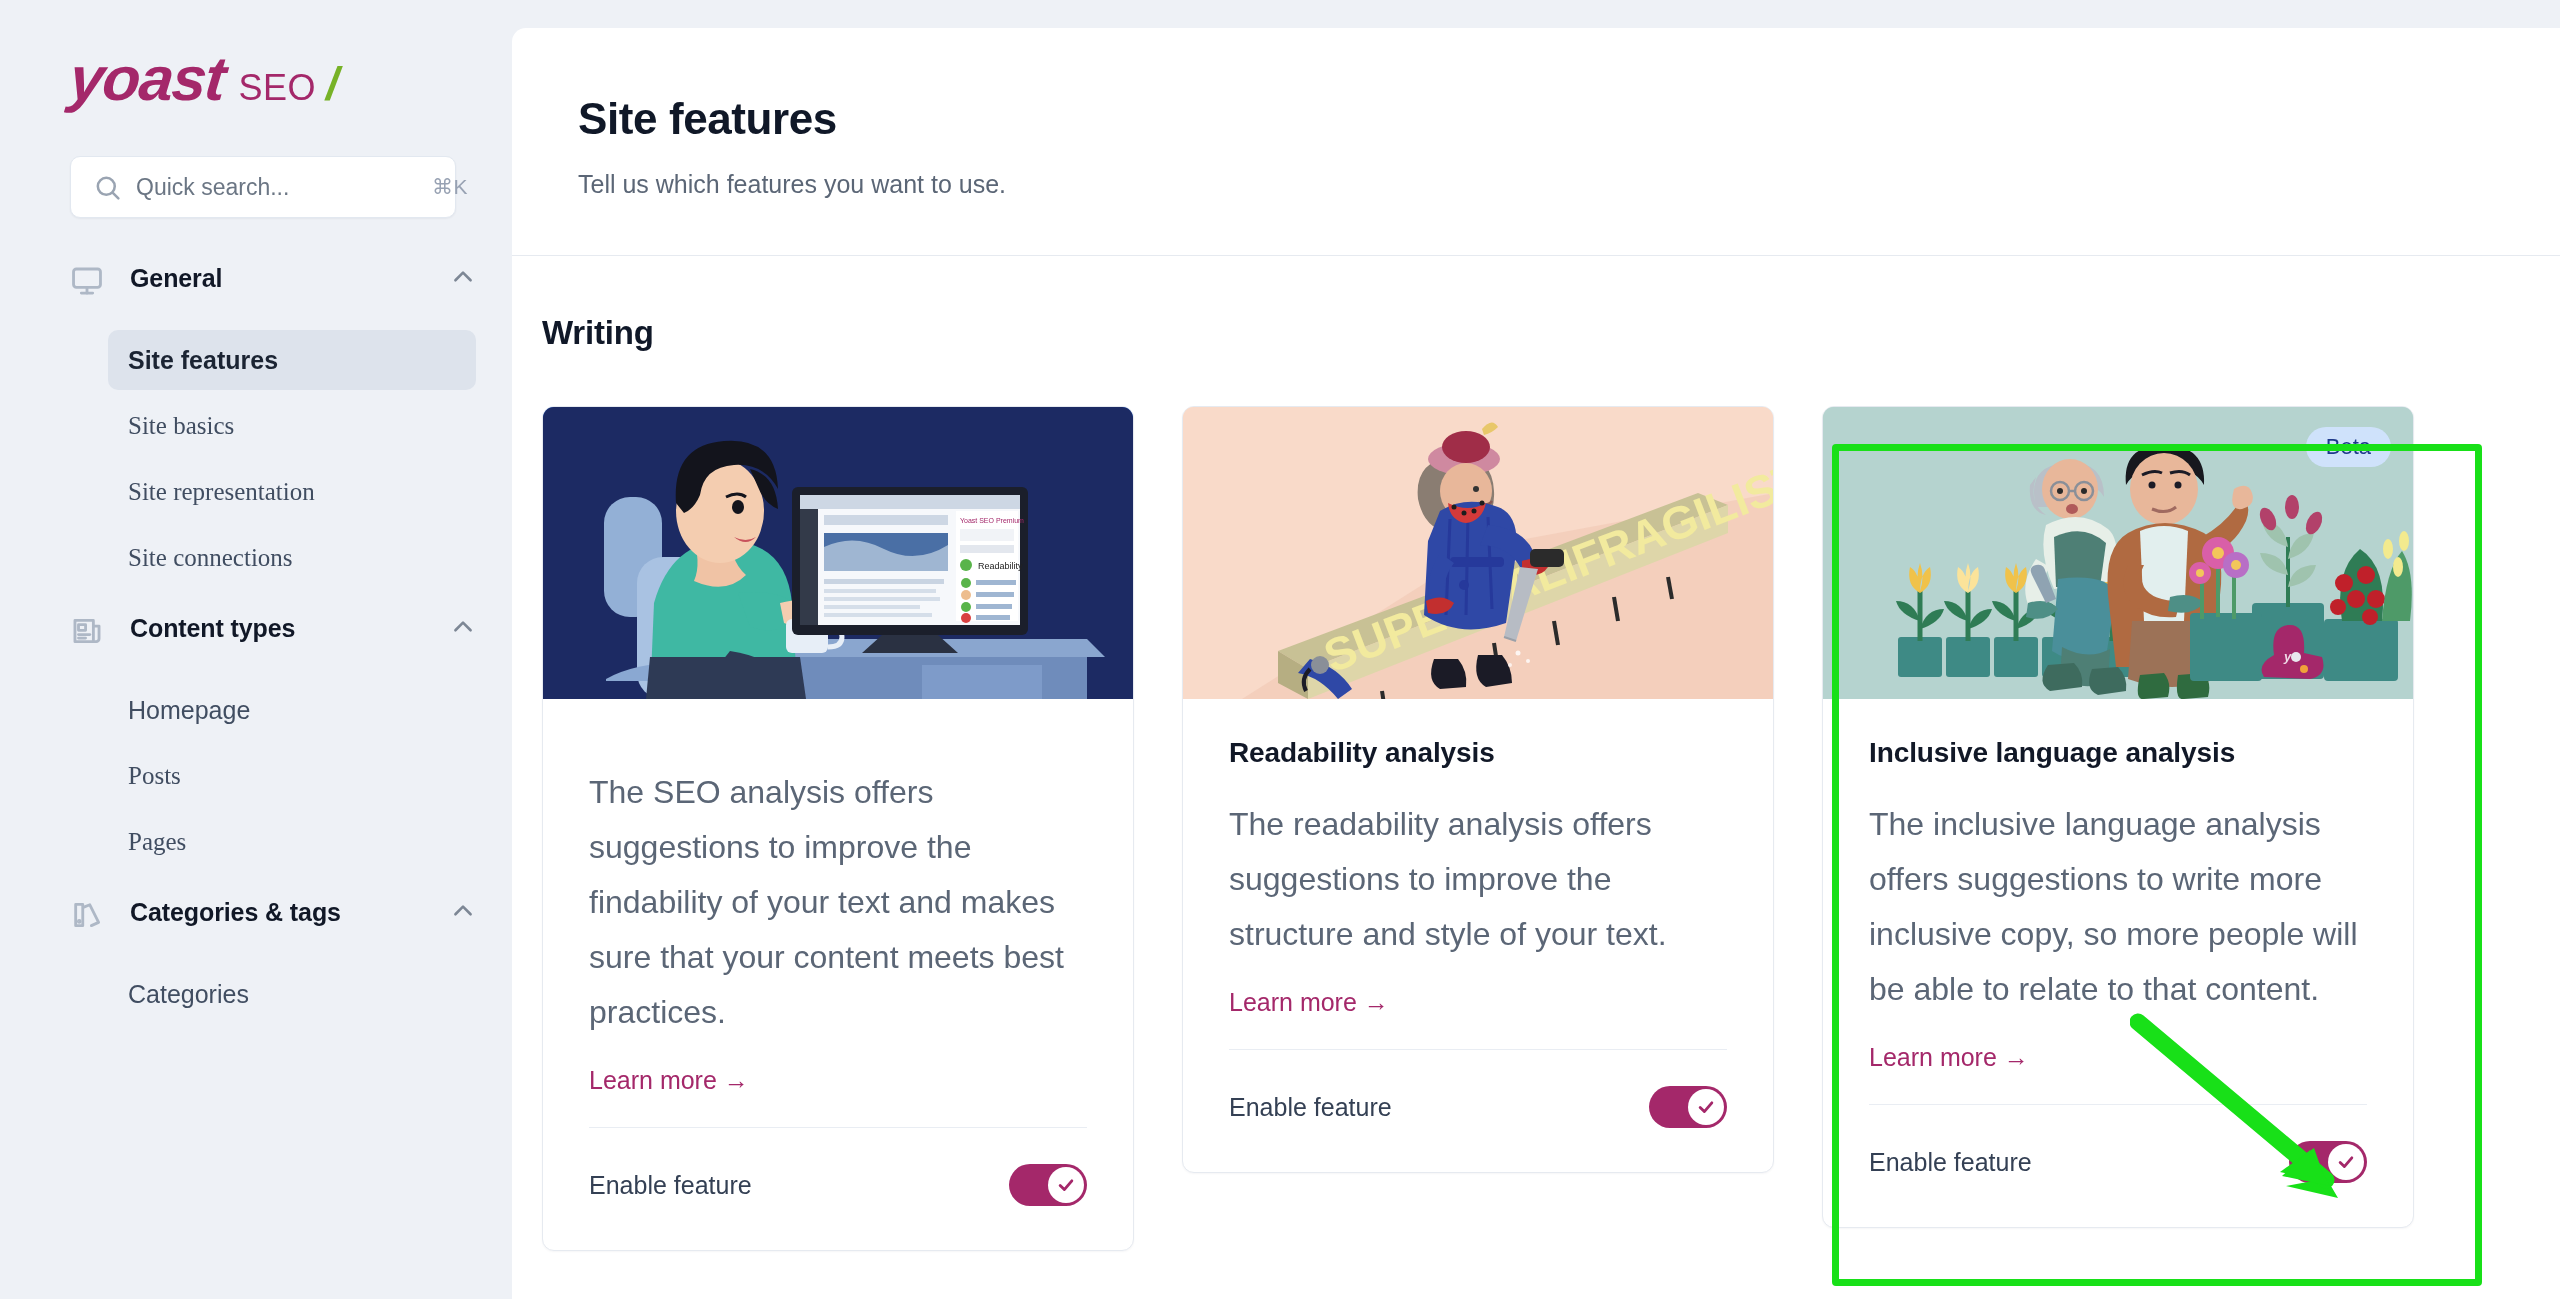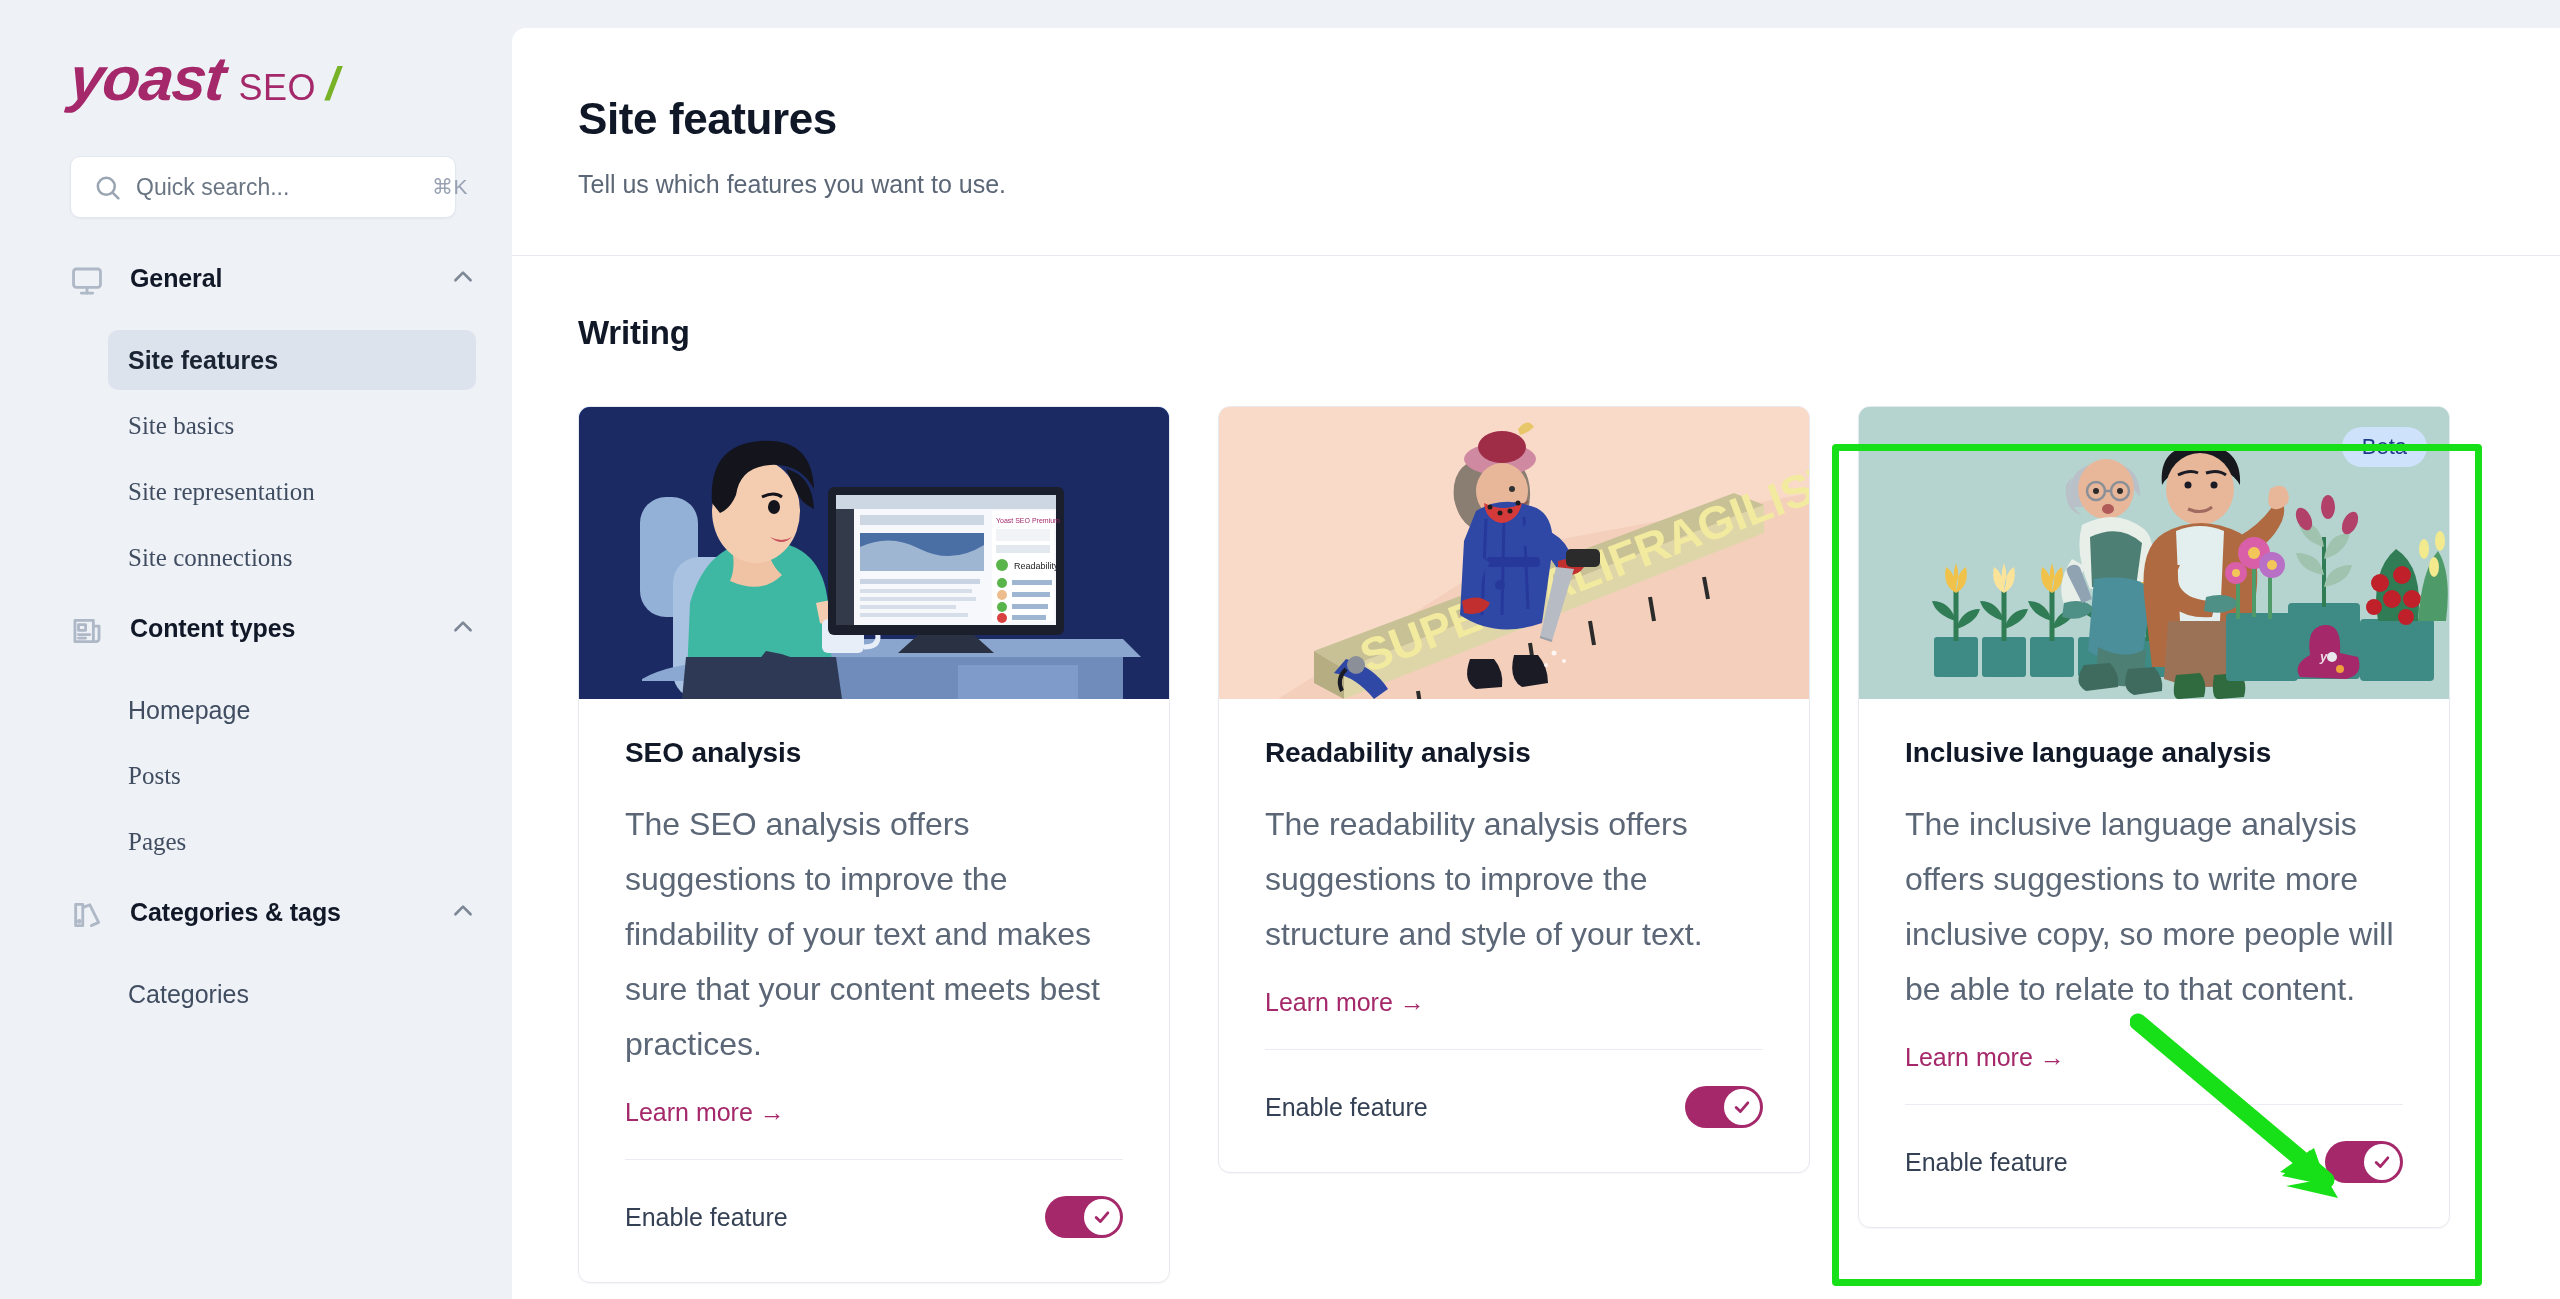--- a/index.html
+++ b/index.html
@@ -146,21 +146,21 @@
     color: #101828;
     letter-spacing: -0.4px;
   }
   .page-subtitle {
     margin-top: 26px;
     font-size: 25px;
     color: #5b6676;
   }
   .divider { height: 1px; background: #e6eaf0; width: 100%; }
 
-  .section { padding: 58px 66px 0 66px; }
+  .section { padding: 58px 66px 0 30px; }
   .section-title {
     font-size: 33px;
     font-weight: 700;
     color: #101828;
     letter-spacing: -0.2px;
   }
 
   .cards {
     display: flex;
     gap: 48px;
@@ -433,21 +433,20 @@
               <circle cx="424" cy="188" r="5" fill="#edbd8e"></circle>
                 <rect x="434" y="185" width="38" height="5" fill="#9fb6d2"></rect>
               <circle cx="424" cy="200" r="5" fill="#59b44a"></circle>
                 <rect x="434" y="197" width="36" height="5" fill="#9fb6d2"></rect>
               <circle cx="424" cy="211" r="5" fill="#d94141"></circle>
                 <rect x="434" y="208" width="34" height="5" fill="#9fb6d2"></rect>
               <path d="M340 228 h56 l20 18 h-96 Z" fill="#2a3142"></path>
             </svg>
           </div>
           <div class="card-body">
-            <h3 class="card-title">SEO analysis</h3>
             <p class="card-text">The SEO analysis offers suggestions to improve the findability of your text and makes sure that your content meets best practices.</p>
             <a class="card-link">Learn more →</a>
           </div>
           <div class="card-footer">
             <div class="card-sep"></div>
             <div class="enable-row">
               <span class="enable-label">Enable feature</span>
               <span class="toggle">
                 <span class="knob">
                   <svg viewBox="0 0 24 24" fill="none" stroke="currentColor" stroke-width="3.4" stroke-linecap="round" stroke-linejoin="round">

